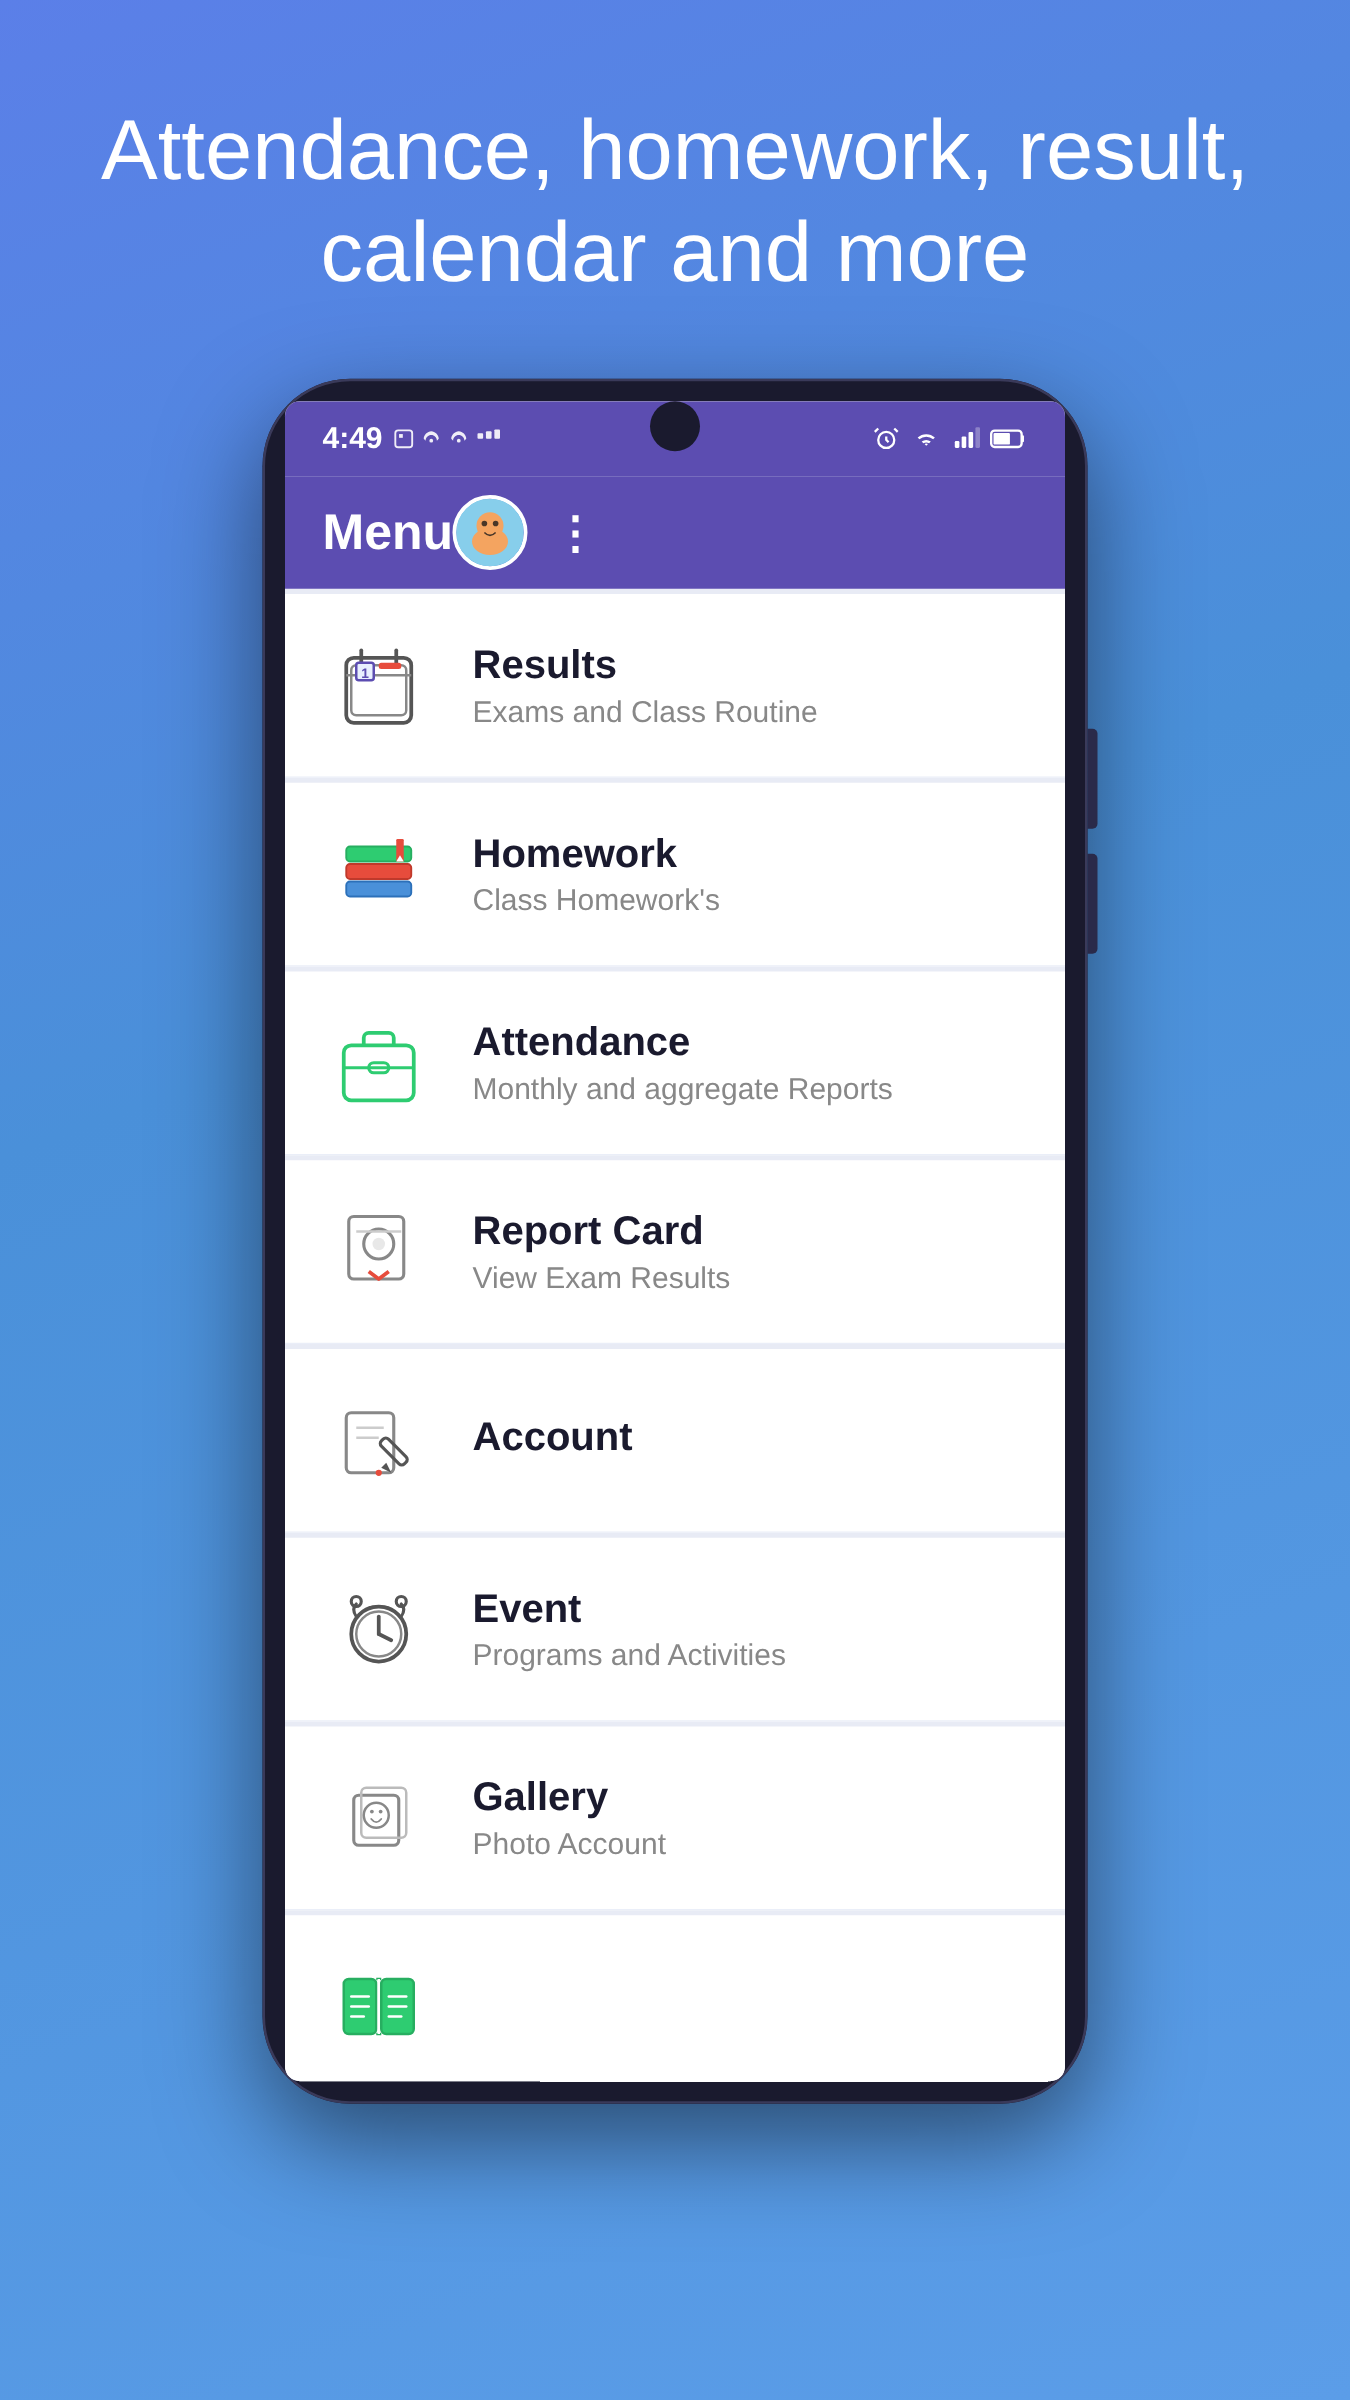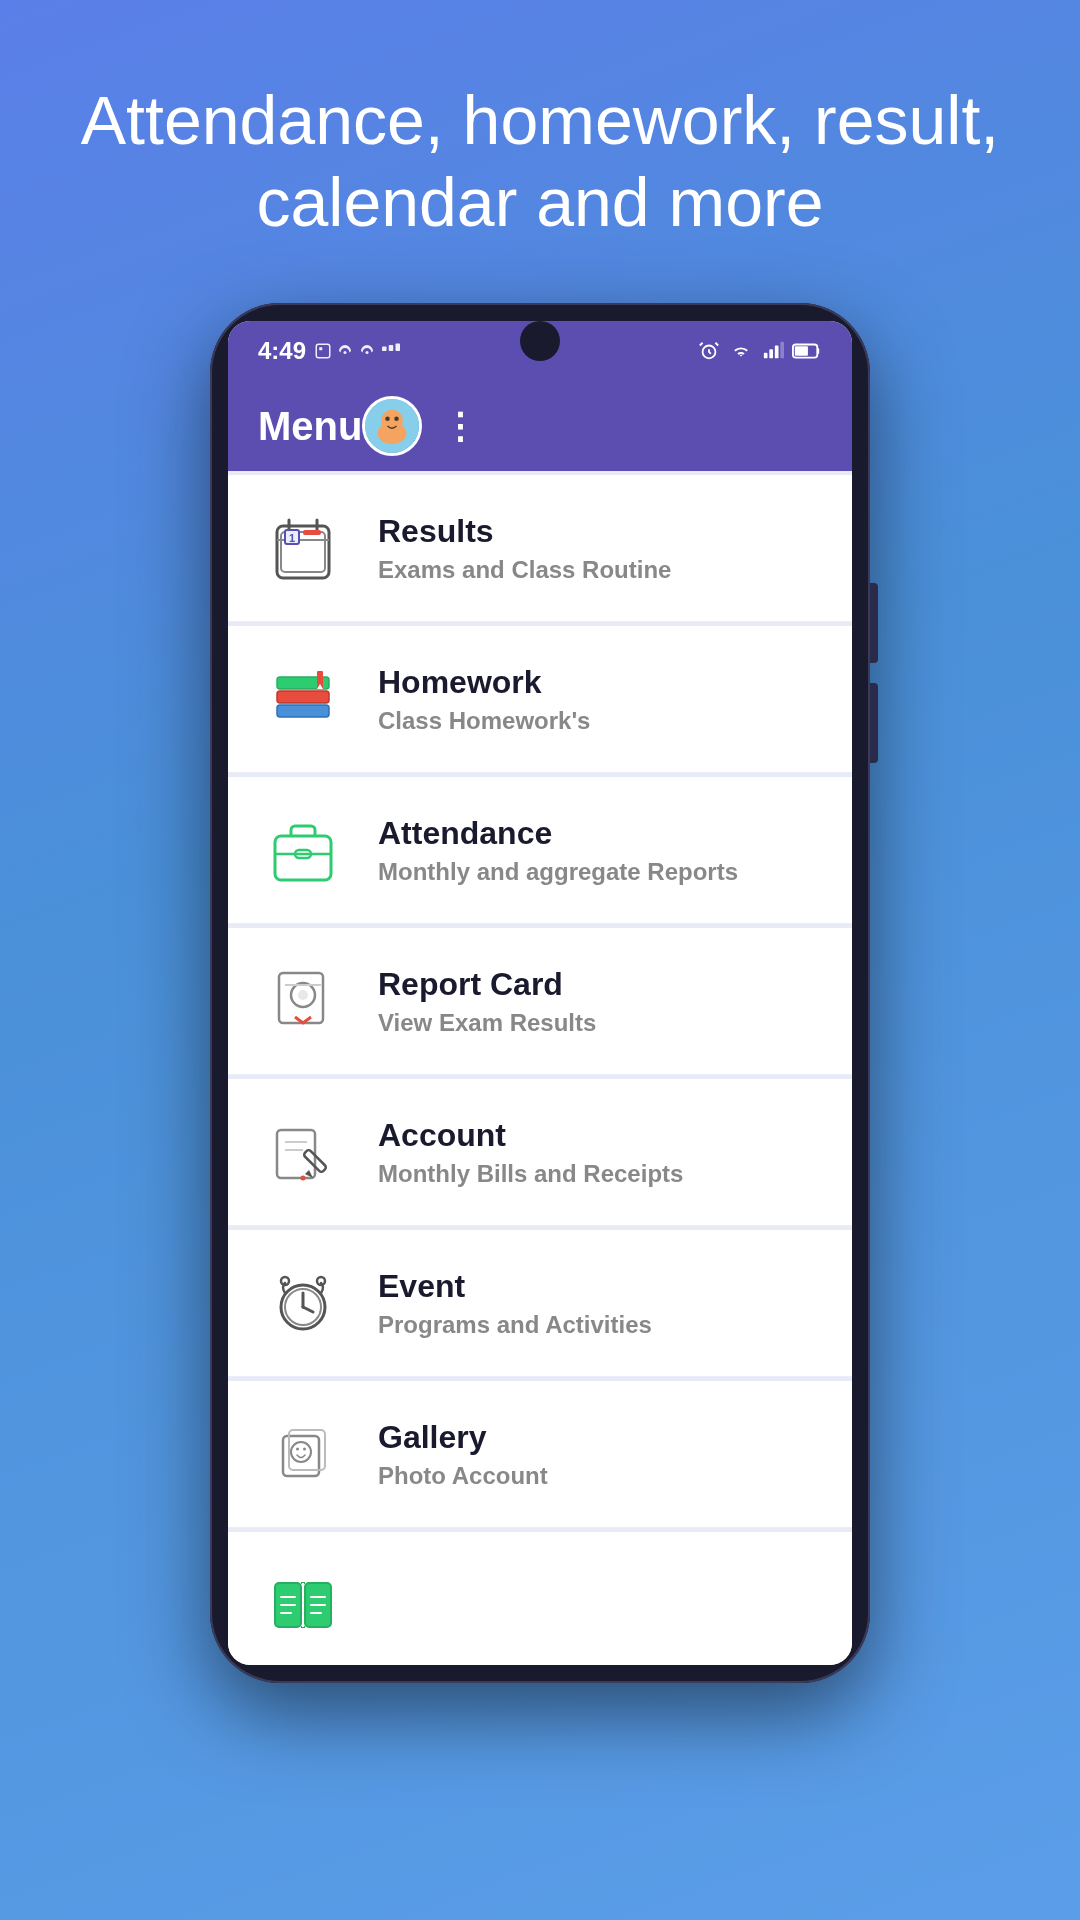--- a/index.html
+++ b/index.html
@@ -39,21 +39,21 @@
       border-radius: 70px;
       padding: 18px;
       box-shadow: 0 30px 80px rgba(0,0,0,0.5), inset 0 0 0 2px #3a3a5a;
       position: relative;
     }
 
     .phone-screen {
       width: 100%;
       height: 100%;
       background: #f0f2f8;
-      border-radius: 22px;
+      border-radius: 12px;
       overflow: hidden;
       display: flex;
       flex-direction: column;
     }
 
     
     .status-bar {
       background: #5c4db1;
       height: 60px;
       display: flex;
@@ -168,21 +168,21 @@
     .menu-title {
       font-size: 32px;
       font-weight: 700;
       color: #1a1a2e;
       margin-bottom: 6px;
     }
 
     .menu-subtitle {
       font-size: 24px;
       color: #888;
-      font-weight: 700;
+      font-weight: 400;
     }
 
     
     .notch {
       position: absolute;
       top: 18px;
       left: 50%;
       transform: translateX(-50%);
       width: 40px;
       height: 40px;
@@ -381,21 +381,20 @@
               <line x1="18" y1="34" x2="36" y2="34" stroke="#ccc" stroke-width="2"></line>
 
               <rect x="44" y="32" width="8" height="26" rx="3" transform="rotate(-45 48 45)" fill="none" stroke="#555" stroke-width="2.5"></rect>
               <polygon points="38,58 42,54 46,62" fill="#555"></polygon>
 
               <circle cx="36" cy="62" r="2.5" fill="#e74c3c"></circle>
             </svg>
           </div>
           <div class="menu-text">
             <div class="menu-title">Account</div>
-            <div class="menu-subtitle">Monthly Bills and Receipts</div>
           </div>
         </div>
 
         <div class="menu-item">
           <div class="menu-icon-wrapper">
             <svg width="72" height="72" viewBox="0 0 72 72">
 
               <circle cx="36" cy="40" r="22" fill="none" stroke="#555" stroke-width="3"></circle>
               <circle cx="36" cy="40" r="18" fill="none" stroke="#888" stroke-width="2"></circle>
               <line x1="36" y1="40" x2="36" y2="26" stroke="#555" stroke-width="3" stroke-linecap="round"></line>

